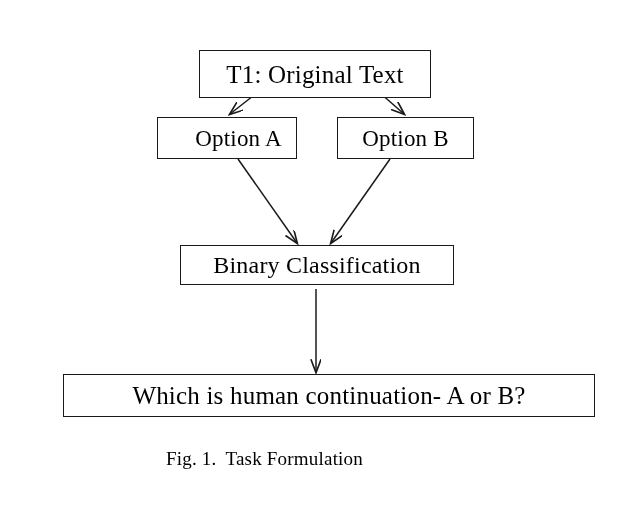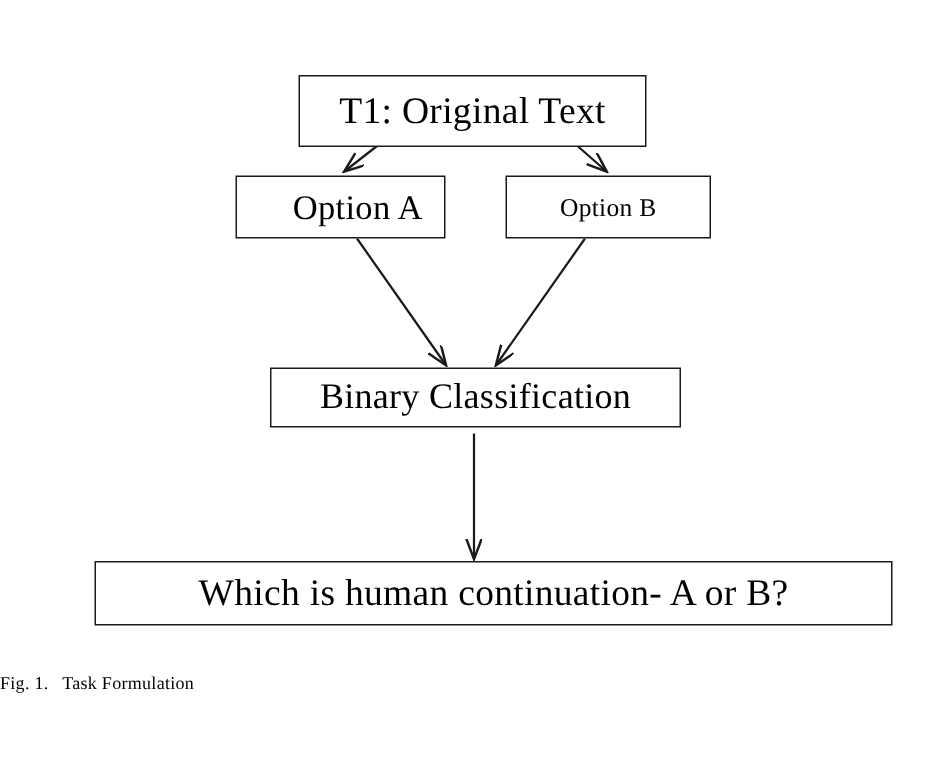--- a/index.html
+++ b/index.html
@@ -57,21 +57,21 @@
     height: 42px;
   }
   #node-option-a .node-label { font-size: 23px; margin-left: 23px; }
 
   #node-option-b {
     left: 337px;
     top: 117px;
     width: 137px;
     height: 42px;
   }
-  #node-option-b .node-label { font-size: 17px; }
+  #node-option-b .node-label { font-size: 23px; }
 
   #node-binary-classification {
     left: 180px;
     top: 245px;
     width: 274px;
     height: 40px;
   }
   #node-binary-classification .node-label { font-size: 24px; }
 
   #node-question {
@@ -80,22 +80,22 @@
     width: 532px;
     height: 43px;
   }
   #node-question .node-label { font-size: 25px; }
 
   #figure-caption {
     position: absolute;
     left: 0;
     top: 448px;
     width: 529px;
-    text-align: left;
-    font-size: 12px;
+    text-align: center;
+    font-size: 19px;
     letter-spacing: 0.2px;
     z-index: 2;
   }
   #figure-caption .cap-sep { display: inline-block; width: 9px; }
 </style>
 </head>
 <body>
 
 <div id="figure-root">
 

